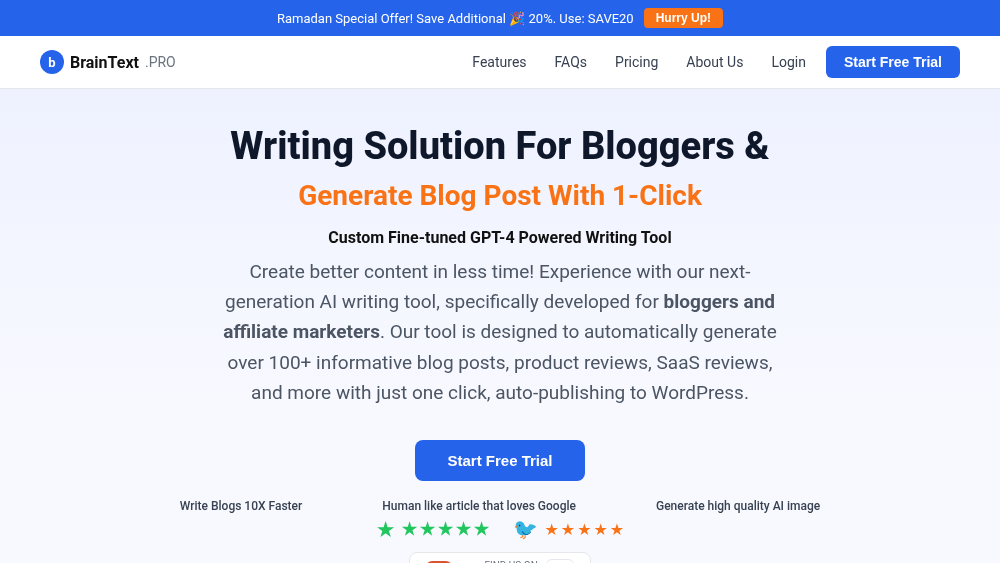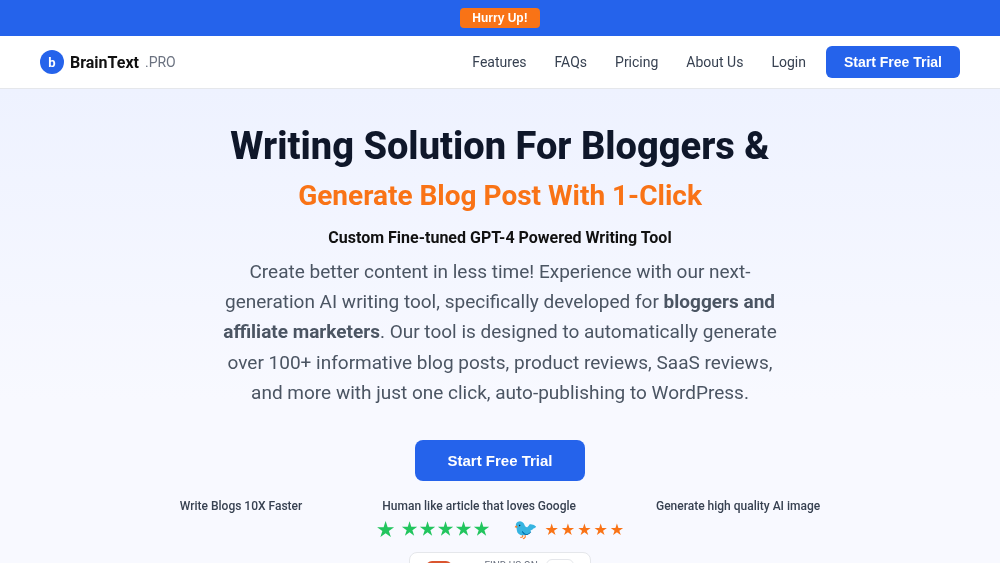--- a/index.html
+++ b/index.html
@@ -231,20 +231,21 @@
       padding: 2px 8px;
       font-size: 11px;
       color: #374151;
     }
     .ph-arrow { color: #f97316; font-size: 10px; }
   </style>
 </head>
 <body>
 
 <div class="top-banner">
+  <span>Ramadan Special Offer! Save Additional 🎉 20%. Use: SAVE20</span>
   <button class="hurry-btn">Hurry Up!</button>
 </div>
 
 <nav class="nav">
   <div class="nav-logo">
     <div class="logo-icon">b</div>
     <span>BrainText</span>
       <span class="logo-pro">.PRO</span>
   </div>
   <div class="nav-links">

